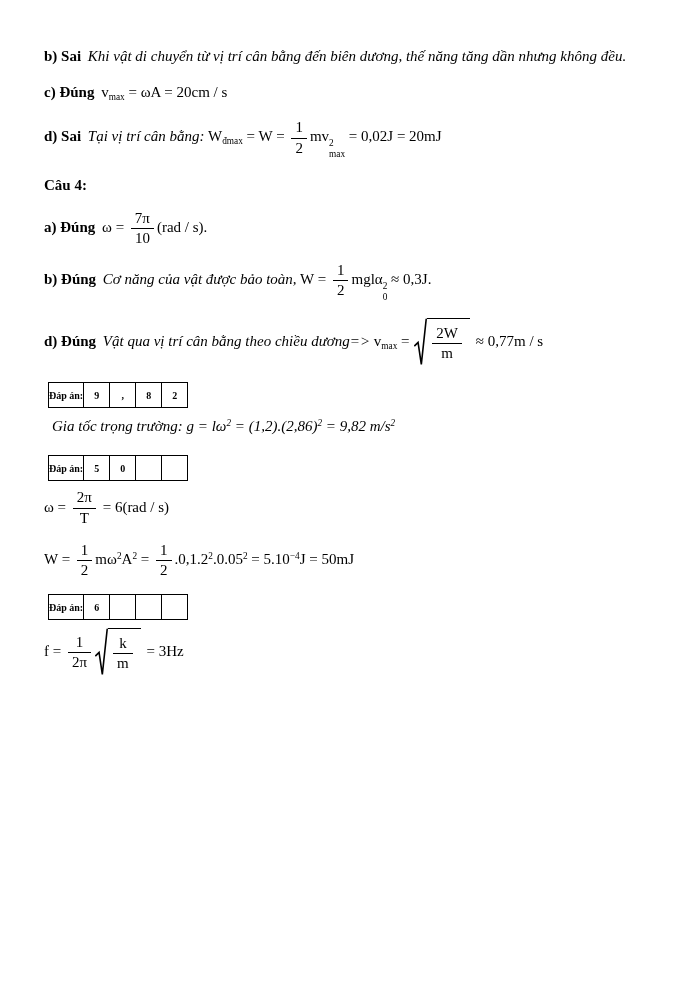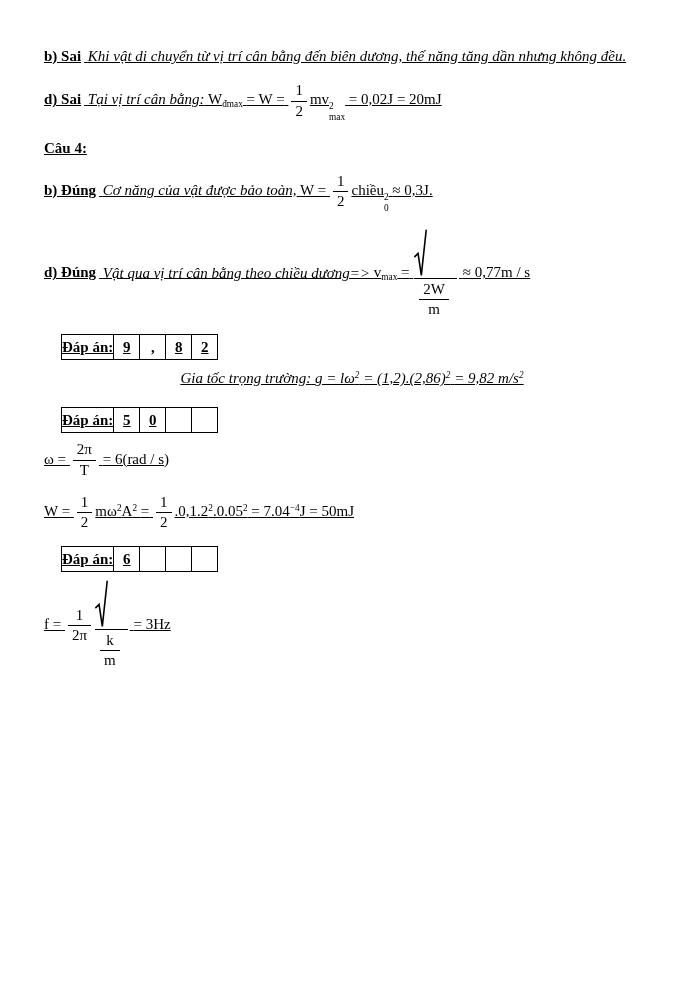--- a/index.html
+++ b/index.html
@@ -3,79 +3,91 @@
 <meta charset="utf-8">
 <style>
   * { box-sizing: border-box; }
   html, body { margin: 0; padding: 0; background: #ffffff; }
   .page {
     width: 694px; height: 738px; overflow: hidden;
     background: #fff; color: #000;
     font-family: "Liberation Serif", "DejaVu Serif", serif;
     font-size: 15px;
     padding: 46px 42px 30px 44px;
-    text-decoration: underline;
   }
   .para { margin: 0 0 15px; line-height: 1.42; }
   .heading { font-weight: bold; margin-bottom: 13px; }
   .lbl { margin-right: 3px; }
   .math { font-family: "Liberation Serif", "DejaVu Serif", serif; }
   .sub { font-size: 0.62em; vertical-align: -0.3em; }
   .sup { font-size: 0.62em; vertical-align: 0.5em; }
   .stack { display: inline-flex; flex-direction: column; font-size: 0.62em; line-height: 1.2; vertical-align: -0.5em; text-align: left; }
   .frac { display: inline-flex; flex-direction: column; text-align: center; vertical-align: middle; margin: 0 3px; line-height: 1.15; }
   .frac .num { border-bottom: 1.3px solid #000; padding: 0 4px 1px; }
   .frac .den { padding: 1px 4px 0; }
-  .sqrt { display: inline-flex; align-items: stretch; vertical-align: middle; margin: 0 2px 0 1px; flex-direction: column; }
+  .sqrt { display: inline-flex; align-items: stretch; vertical-align: middle; margin: 0 2px 0 1px; }
   .rad-svg { width: 13px; align-self: stretch; height: auto; display: block; }
   .radicand { border-top: 1.4px solid #000; padding: 2px 5px 1px 2px; display: inline-flex; align-items: center; }
-  .ans-table { border-collapse: collapse; margin: 0 17px 8px; font-size: 15px; }
+  .ans-table { border-collapse: collapse; margin: 0 4px 8px; font-size: 10px; }
   .ans-table td { border: 1.5px solid #000; height: 25px; padding: 0; vertical-align: middle; }
   .td-label { font-weight: bold; padding: 1px 12px 1px 6px; }
   .td-cell { width: 26px; text-align: center; font-weight: bold; }
-  .expl { padding-left: 8px; margin-bottom: 18px; text-align: center; }
+  .expl { padding-left: 8px; margin-bottom: 18px; }
   .mathline { }
 </style>
 </head>
 <body>
 
 <div class="page">
 
   <p class="para">
     <b class="lbl">b) Sai</b>
     <i>Khi vật di chuyển từ vị trí cân bằng đến biên dương, thế năng tăng dần nhưng không đều.</i>
   </p>
 
+  <p class="para mathline">
+    <b class="lbl">c) Đúng</b>
+    <span class="math"><span>v</span><span class="sub">max</span>
+      <span>= ωA = 20cm / s</span></span>
+  </p>
 
   <p class="para mathline">
     <b class="lbl">d) Sai</b>
     <i>Tại vị trí cân bằng:</i>
     <span class="math"><span>W</span><span class="sub">đmax</span>
       <span>= W =</span>
       <span class="frac">
           <span class="num">1</span>
           <span class="den">2</span>
         </span><span>mv</span><span class="stack">
           <span>2</span>
           <span>max</span>
         </span>
       <span>= 0,02J = 20mJ</span></span>
   </p>
 
   <p class="para heading">Câu 4:</p>
 
+  <p class="para mathline">
+    <b class="lbl">a) Đúng</b>
+    <span class="math"><span>ω =</span>
+      <span class="frac">
+          <span class="num">7π</span>
+          <span class="den">10</span>
+        </span><span>(rad / s).</span></span>
+  </p>
 
   <p class="para mathline">
     <b class="lbl">b) Đúng</b>
     <i>Cơ năng của vật được bảo toàn,</i>
     <span class="math"><span>W =</span>
       <span class="frac">
           <span class="num">1</span>
           <span class="den">2</span>
-        </span><span>chiều</span><span class="stack">
+        </span><span>mglα</span><span class="stack">
           <span>2</span>
           <span>0</span>
         </span>
       <span>≈ 0,3J.</span></span>
   </p>
 
 
   <p class="para mathline">
     <b class="lbl">d) Đúng</b>
     <i>Vật qua vị trí cân bằng theo chiều dương=&gt;</i>
@@ -137,21 +149,21 @@
     <span class="math"><span>W =</span>
       <span class="frac">
           <span class="num">1</span>
           <span class="den">2</span>
         </span><span>mω</span><span class="sup">2</span><span>A</span><span class="sup">2</span>
       <span>=</span>
       <span class="frac">
           <span class="num">1</span>
           <span class="den">2</span>
         </span><span>.0,1.2</span><span class="sup">2</span><span>.0.05</span><span class="sup">2</span>
-      <span>= 7.04</span><span class="sup">−4</span><span>J = 50mJ</span></span>
+      <span>= 5.10</span><span class="sup">−4</span><span>J = 50mJ</span></span>
   </p>
 
   <table class="ans-table">
     <tbody>
       <tr>
         <td class="td-label">Đáp án:</td>
         <td class="td-cell">6</td>
         <td class="td-cell"></td>
         <td class="td-cell"></td>
         <td class="td-cell"></td>

